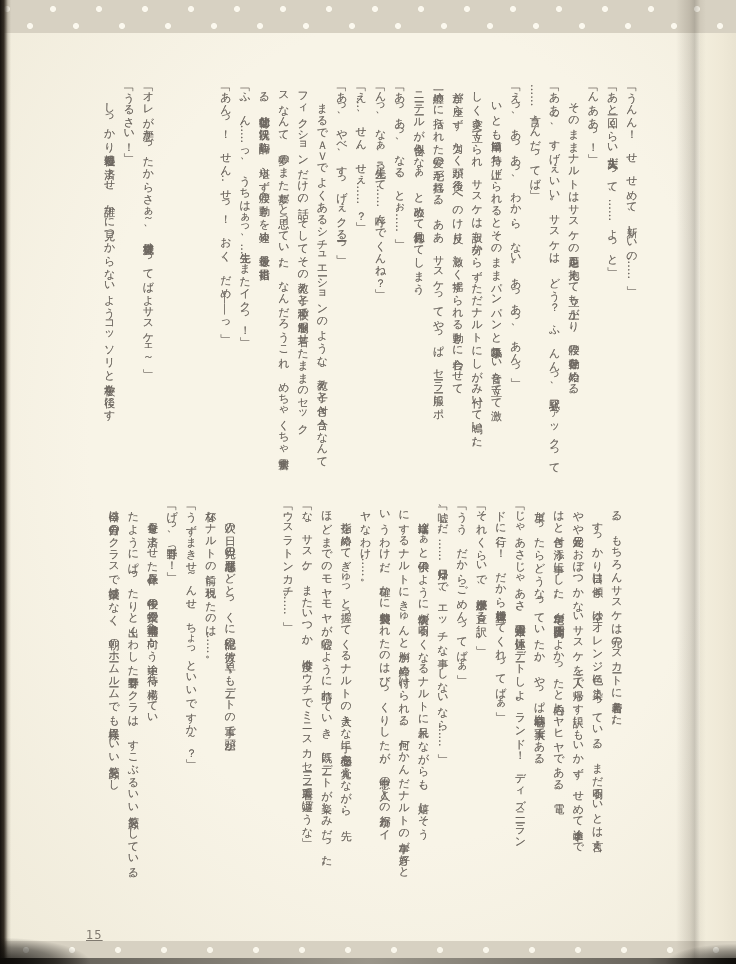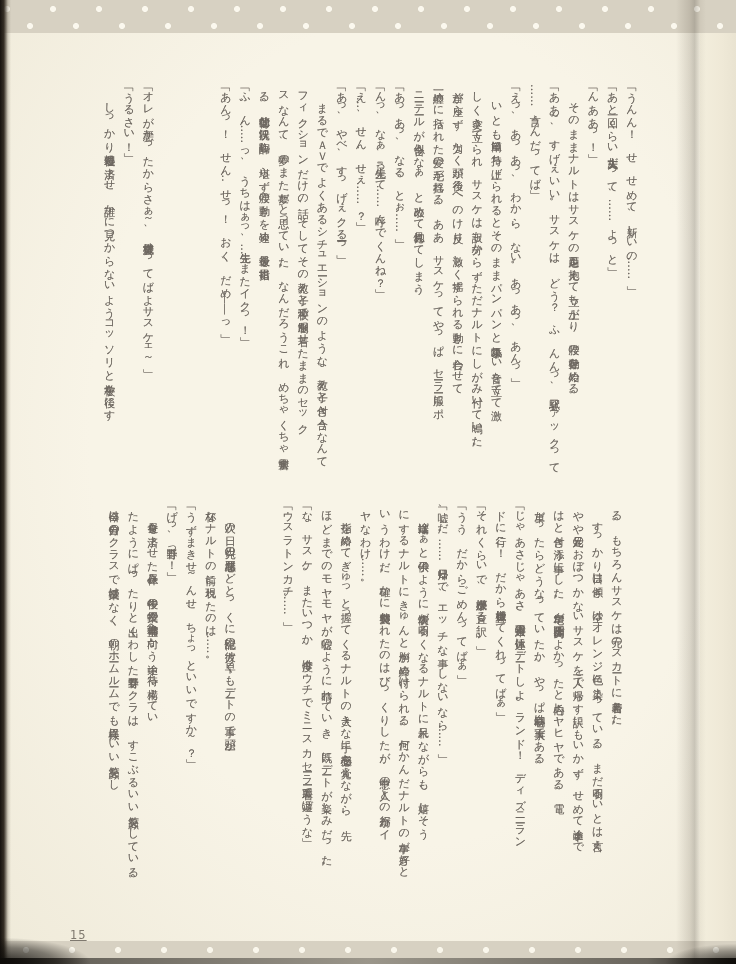--- a/index.html
+++ b/index.html
@@ -62,21 +62,21 @@
     font-size:11px;
     line-height:19.35px;
     letter-spacing:0.2px;
     color:#6d6760;
     text-shadow:0 0 0.4px rgba(109,103,96,0.55);
   }
   .vblock p { margin:0; padding:0; white-space:pre; }
   .upper-block { top:84px;  left:100px; width:541px; height:400px; }
   .lower-block { top:503px; left:103px; width:523px; height:400px; }
   .page-number {
-    position:absolute; left:70px; top:928px;
+    position:absolute; left:86px; top:928px;
     font-family:"DejaVu Sans", sans-serif;
     font-size:11.5px; letter-spacing:1px; color:#7f796f;text-decoration:underline;
   }
 </style>
 </head>
 <body>
 
 <div class="scan">
   <div class="outer-edge"></div>
   <div class="band band-top"></div>

